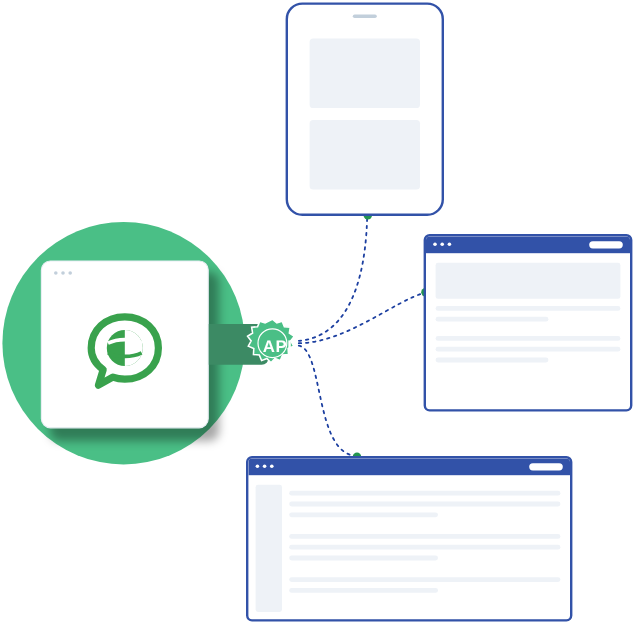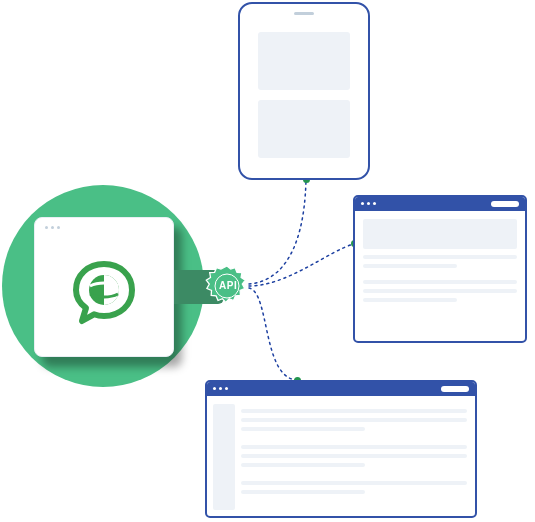--- a/index.html
+++ b/index.html
@@ -11,21 +11,21 @@
 
 
 .source-card { position: absolute; left: 34px; top: 217px; width: 140px; height: 140px; background: #fff; border-radius: 8px; box-shadow: 8px 10px 8px rgba(0,0,0,0.35); border: 1px solid #e8eef3; }
 .source-card .dot { position: absolute; width: 3px; height: 3px; border-radius: 50%; background: #c2cfdb; }
 .source-card .d1 { top: 8px; left: 10px; } .source-card .d2 { top: 8px; left: 16px; } .source-card .d3 { top: 8px; left: 22px; }
 .src-icon { position: absolute; left: 50%; top: 55%; transform: translate(-50%,-50%); }
 
 
 .api-tab { position: absolute; left: 174px; top: 270px; width: 50px; height: 34px; background: #3C8A64; border-radius: 0 6px 6px 0; display: flex; align-items: center; justify-content: flex-end; padding-right: 8px; }
 .api-badge { position: absolute; left: 205px; top: 264px; width: 44px; height: 44px; }
-.api-label { position: absolute; left: 219px; top: 280px; font-size: 10px; font-weight: 700; color: #fff; letter-spacing: 0.5px; }
+.api-label { position: absolute; left: 219px; top: 280px; font-size: 14px; font-weight: 700; color: #fff; letter-spacing: 0.5px; }
 
 
 .connectors { position: absolute; left: 0; top: 0; width: 535px; height: 522px; pointer-events: none; }
 
 
 .endpoint { position: absolute; width: 7px; height: 7px; border-radius: 50%; background: #23944F; }
 .ep1 { left: 303px; top: 176px; } .ep2 { left: 351px; top: 240px; } .ep3 { left: 294px; top: 377px; }
 
 
 .phone { position: absolute; left: 238px; top: 2px; width: 132px; height: 178px; border: 2px solid #3252A8; border-radius: 14px; background: #fff; }

